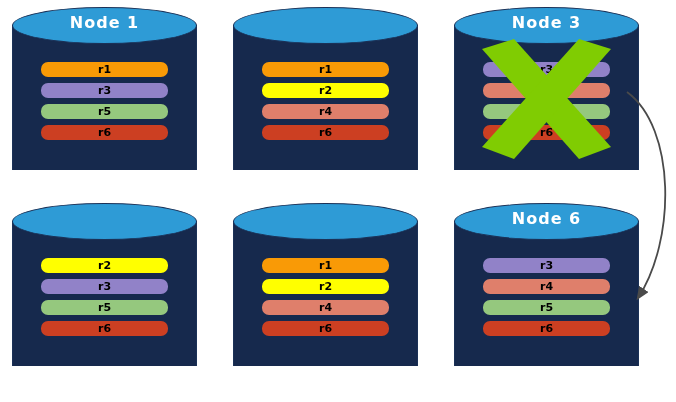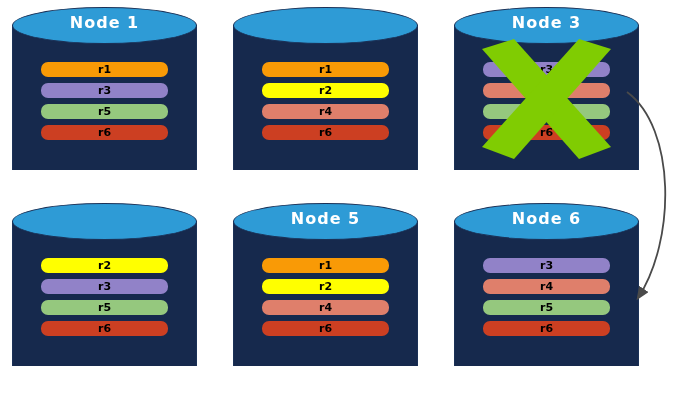--- a/index.html
+++ b/index.html
@@ -173,21 +173,20 @@
         <div class="record" style="background: rgb(145, 130, 200);">r3</div>
         <div class="record" style="background: rgb(149, 200, 126);">r5</div>
         <div class="record" style="background: rgb(204, 63, 34);">r6</div>
       </div>
   </div>
 
   <div class="node" id="node-slot-4" style="left:233px; top:203px;">
     <div class="cyl-bottom"></div>
     <div class="cyl-body"></div>
     <div class="cyl-top"></div>
-    <div class="node-title">Node  5</div>
     <div class="records">
         <div class="record" style="background: rgb(249, 154, 6);">r1</div>
         <div class="record" style="background: rgb(255, 255, 0);">r2</div>
         <div class="record" style="background: rgb(223, 127, 107);">r4</div>
         <div class="record" style="background: rgb(204, 63, 34);">r6</div>
       </div>
   </div>
 
   <div class="node" id="node-slot-5" style="left:454px; top:203px;">
     <div class="cyl-bottom"></div>

